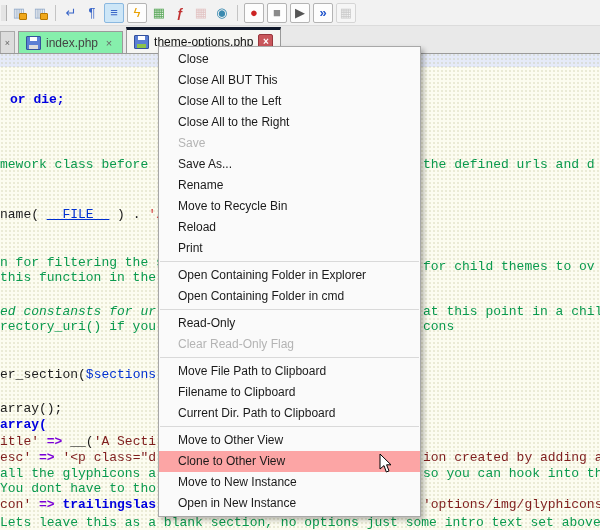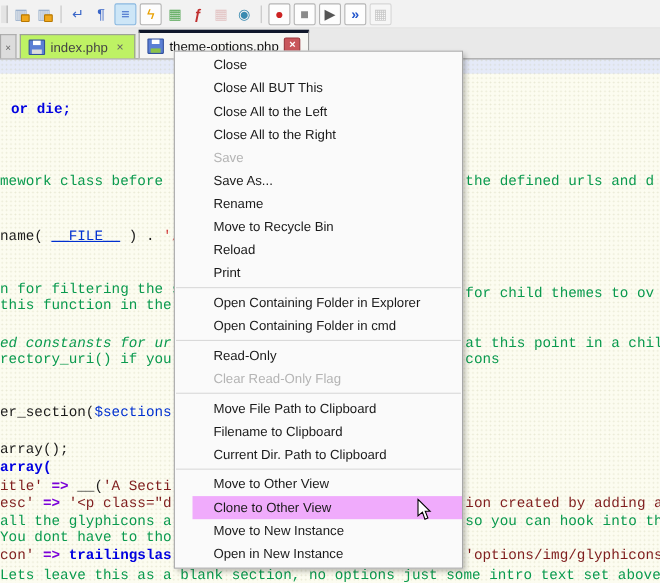--- a/index.html
+++ b/index.html
@@ -22,21 +22,21 @@
   .tb-sliver{width:5px;height:16px;border-right:1px solid #b0b0b0;background:#e4e4e4;flex:0 0 auto;}
 
   
   .tabbar{position:absolute;top:26px;left:0;right:0;height:27px;background:#e9e9e9;
     border-bottom:1px solid #9a9a9a;display:flex;align-items:flex-end;z-index:10;}
   .tab-frag{width:13px;height:21px;border:1px solid #aaa;border-bottom:none;background:#dcdcdc;
     display:flex;align-items:center;justify-content:center;font-size:9px;color:#666;
     margin-right:3px;flex:0 0 auto;}
   .tab{display:flex;align-items:center;gap:5px;padding:0 7px;border:1px solid #9a9a9a;
     border-bottom:none;position:relative;font-size:12px;flex:0 0 auto;}
-  .tab.inactive{height:21px;background:#bef264;color:#444;}
+  .tab.inactive{height:21px;background:#86efac;color:#444;}
   .tab.active{height:23px;background:#f6f6f3;border-top:3px solid #0f172a;color:#111;}
   .floppy{width:13px;height:12px;position:relative;background:#5b7fd4;border:1px solid #33519c;
     border-radius:1px;flex:0 0 auto;}
   .floppy::before{content:"";position:absolute;top:0;left:3px;right:3px;height:4px;background:#fff;}
   .floppy::after{content:"";position:absolute;bottom:0;left:2px;right:2px;height:4px;background:#dcdcdc;}
   .floppy.active::after{background:#8cc24a;}
   .tab-close.inactive{font-size:11px;color:#666;width:12px;text-align:center;line-height:12px;}
   .tab-close.active{width:13px;height:13px;background:#c9575c;border:1px solid #99383e;
     border-radius:2px;color:#fff;font-size:10px;font-weight:bold;display:flex;
     align-items:center;justify-content:center;line-height:1;}
@@ -55,23 +55,23 @@
   .c-strr{color:#d24040;}
   .c-op{color:#7a00d8;font-weight:bold;}
   .c-kw{color:#0000e0;font-weight:bold;}
   .c-var{color:#0030d0;}
   .c-file{color:#0030d0;text-decoration:underline;}
 
   
   .menu{position:absolute;left:158px;top:46px;width:261px;background:#fafafa;
     border:1px solid #a8a8a8;box-shadow:3px 3px 5px rgba(0,0,0,.28);z-index:30;padding:2px 0;}
   .menu-item{height:21px;line-height:21px;padding-left:19px;font-size:12px;color:#1a1a1a;
-    white-space:nowrap;overflow:hidden;margin-left:16px;}
+    white-space:nowrap;overflow:hidden;}
   .menu-item.disabled{color:#b4b4b4;}
-  .menu-item.highlighted{background:#f0abfc;}
+  .menu-item.highlighted{background:#fca5a5;}
   .menu-sep{height:1px;background:#d9d9d9;margin:2px 1px 3px 1px;}
 
   .cursor{position:absolute;left:379px;top:453px;z-index:40;pointer-events:none;}
 </style>
 </head>
 <body>
 
 <div class="page">
 
   <div class="toolbar">

